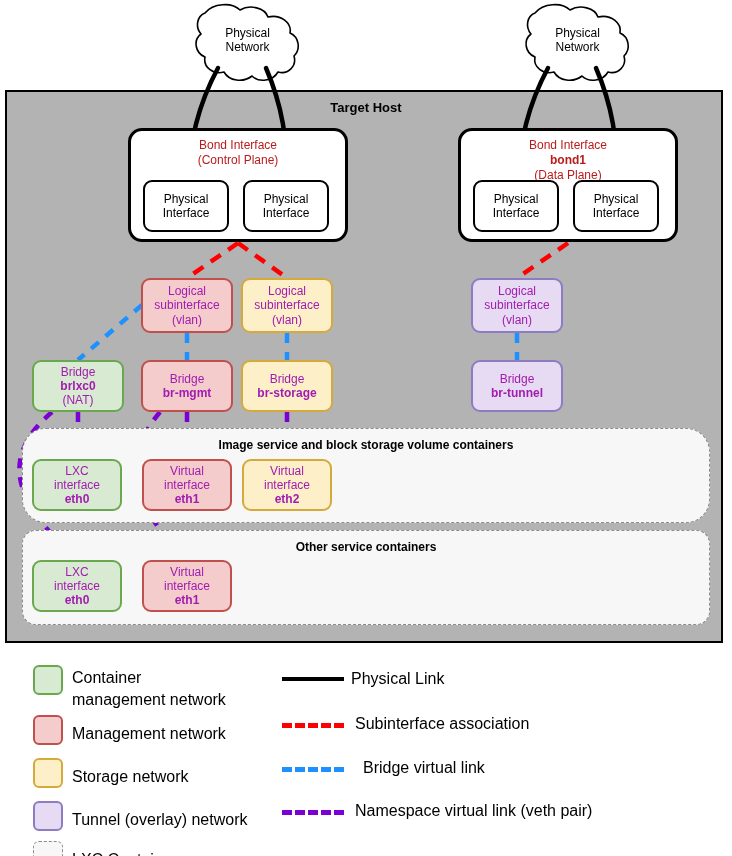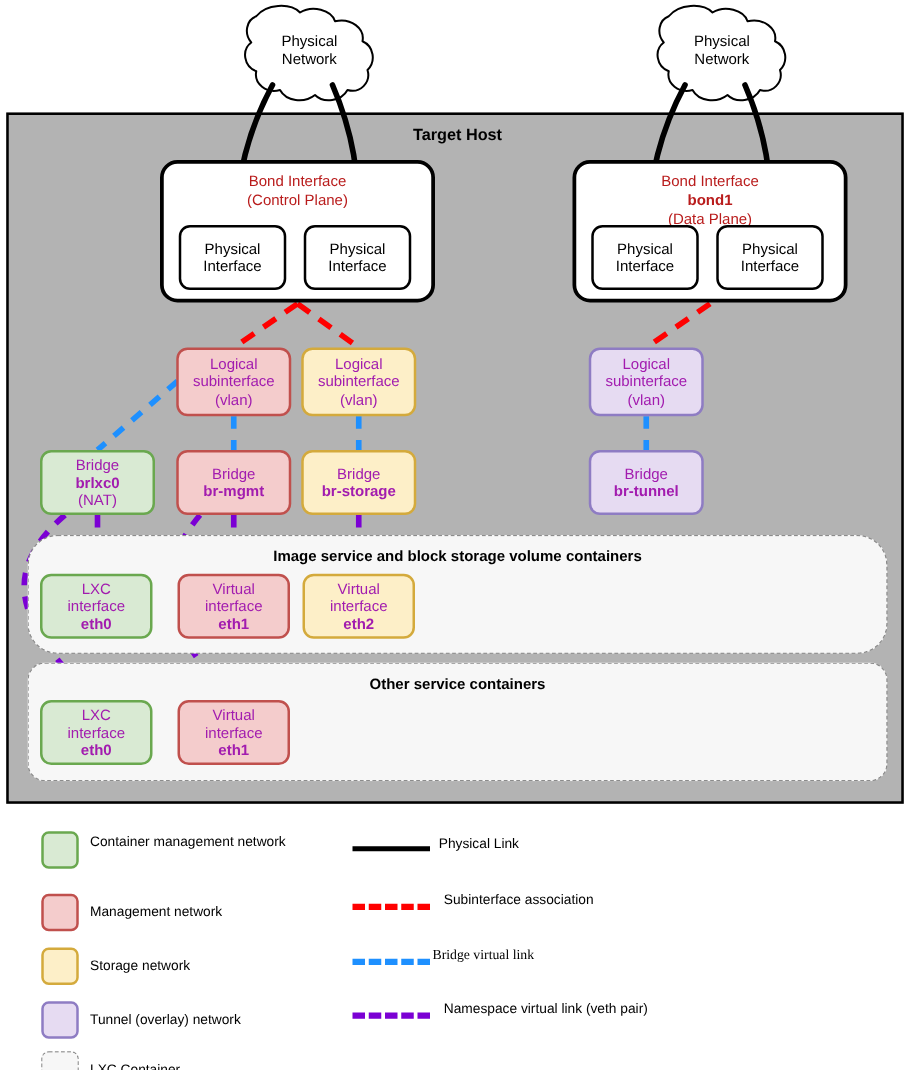--- a/index.html
+++ b/index.html
@@ -146,21 +146,21 @@
     border-radius: 6px;
     border-width: 2px;
     border-style: solid;
   }
   .legend-swatch.dashed {
     background: #f7f7f7;
     border: 1.5px dashed #8c8c8c;
   }
   .legend-text {
     position: absolute;
-    font-size: 11px;
+    font-size: 16px;
     line-height: 1.35;
     color: #000000;
   }
   .legend-line {
     position: absolute;
     height: 0;
     border-top-width: 4px;
     border-top-style: solid;
   }
   .legend-line.solid { border-top-style: solid; }
@@ -336,19 +336,19 @@
     <div class="legend-swatch dashed" style="left:33px; top:186px;"></div>
     <div class="legend-text" style="left:72px; top:194px; width:200px;">LXC Container</div>
 
     <div class="legend-line solid" style="left:282px; top:22px; width:62px; border-top-color:#000000;"></div>
     <div class="legend-text" style="left:351px; top:13px; width:260px;">Physical Link</div>
 
     <div class="legend-line dash" style="left:282px; top:68px; width:62px; border-top-color:#ff0000; border-top-width:5px;"></div>
     <div class="legend-text" style="left:355px; top:58px; width:260px;">Subinterface association</div>
 
     <div class="legend-line dash" style="left:282px; top:112px; width:62px; border-top-color:#1e90ff; border-top-width:5px;"></div>
-    <div class="legend-text" style="left:346px; top:102px; width:260px;font-family:Liberation Serif, serif;">Bridge virtual link</div>
+    <div class="legend-text" style="left:363px; top:102px; width:260px;">Bridge virtual link</div>
 
     <div class="legend-line dash" style="left:282px; top:155px; width:62px; border-top-color:#7b00d4; border-top-width:5px;"></div>
     <div class="legend-text" style="left:355px; top:145px; width:300px;">Namespace virtual link (veth pair)</div>
   </div>
 
 </div>
 
 </body></html>

